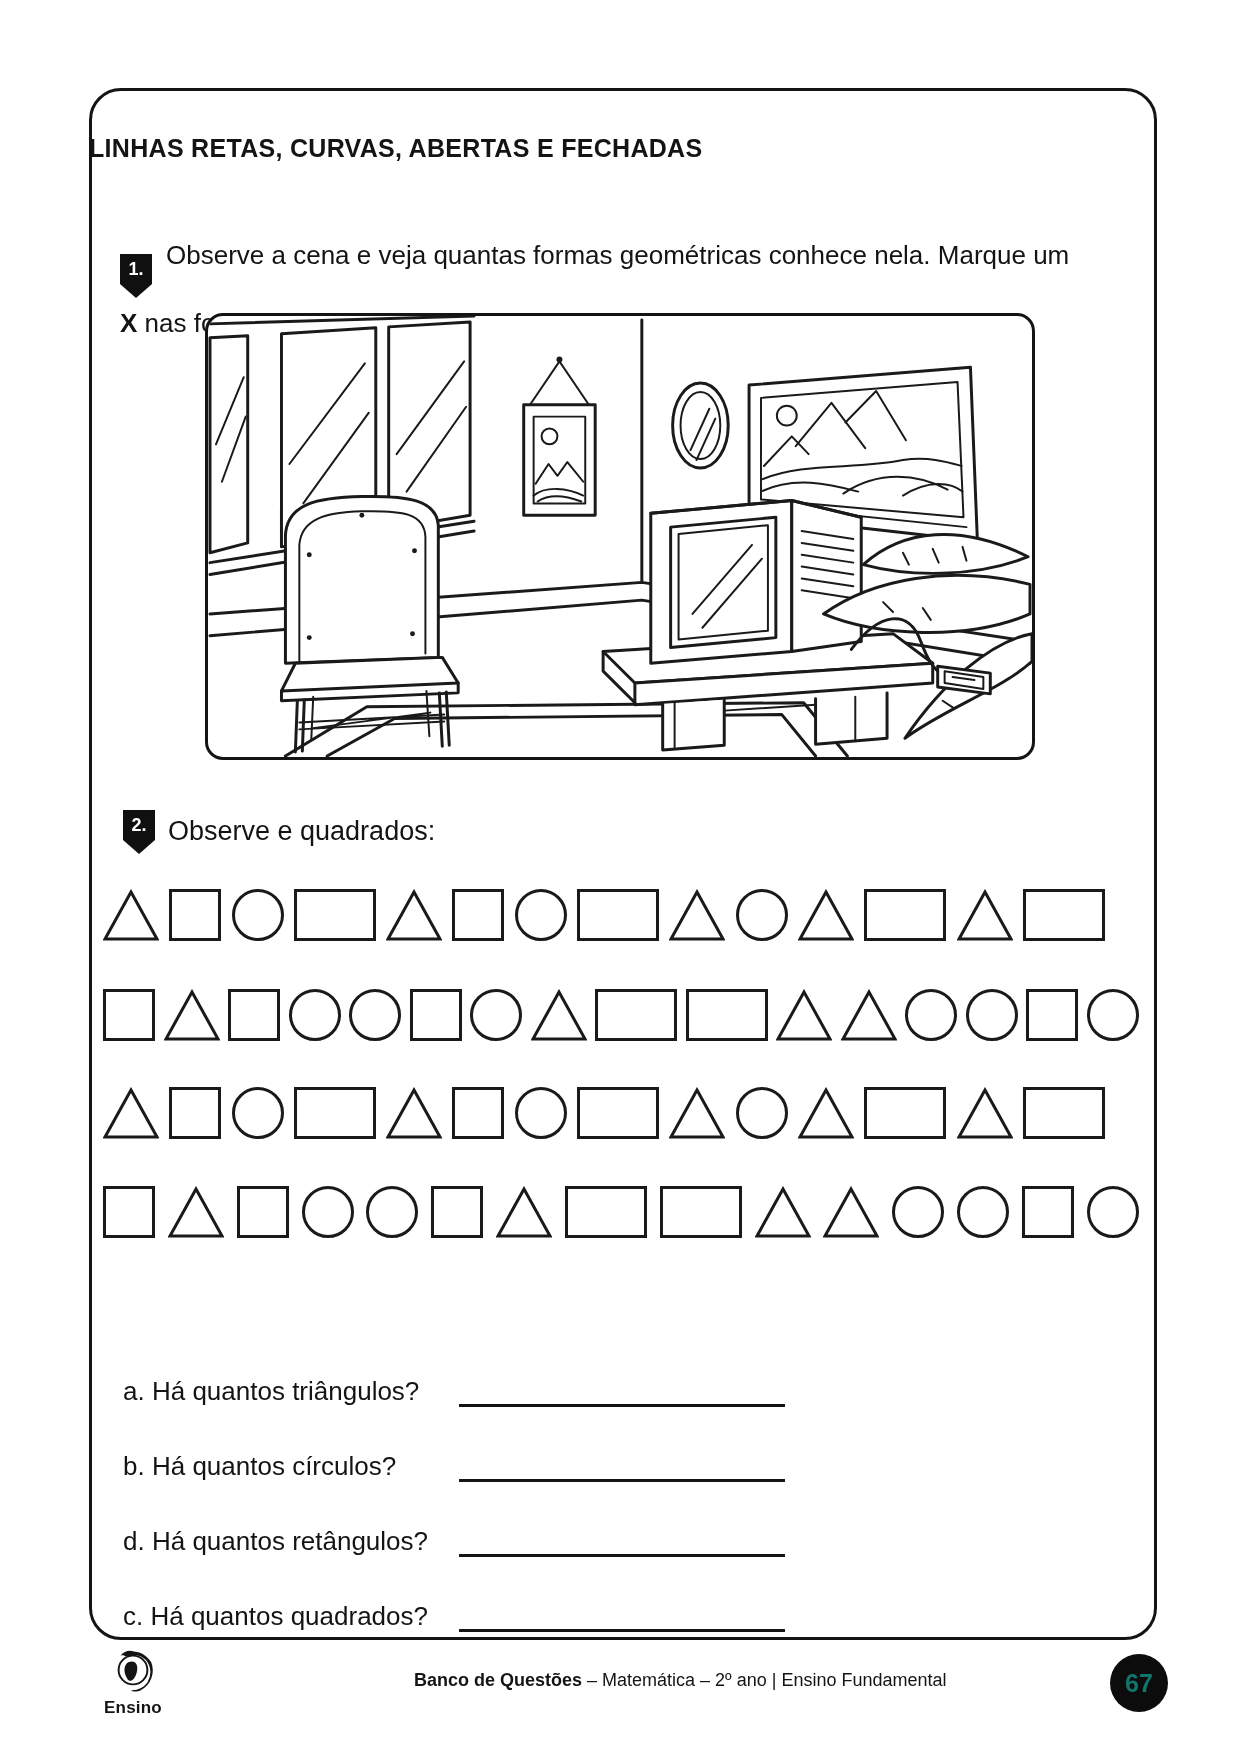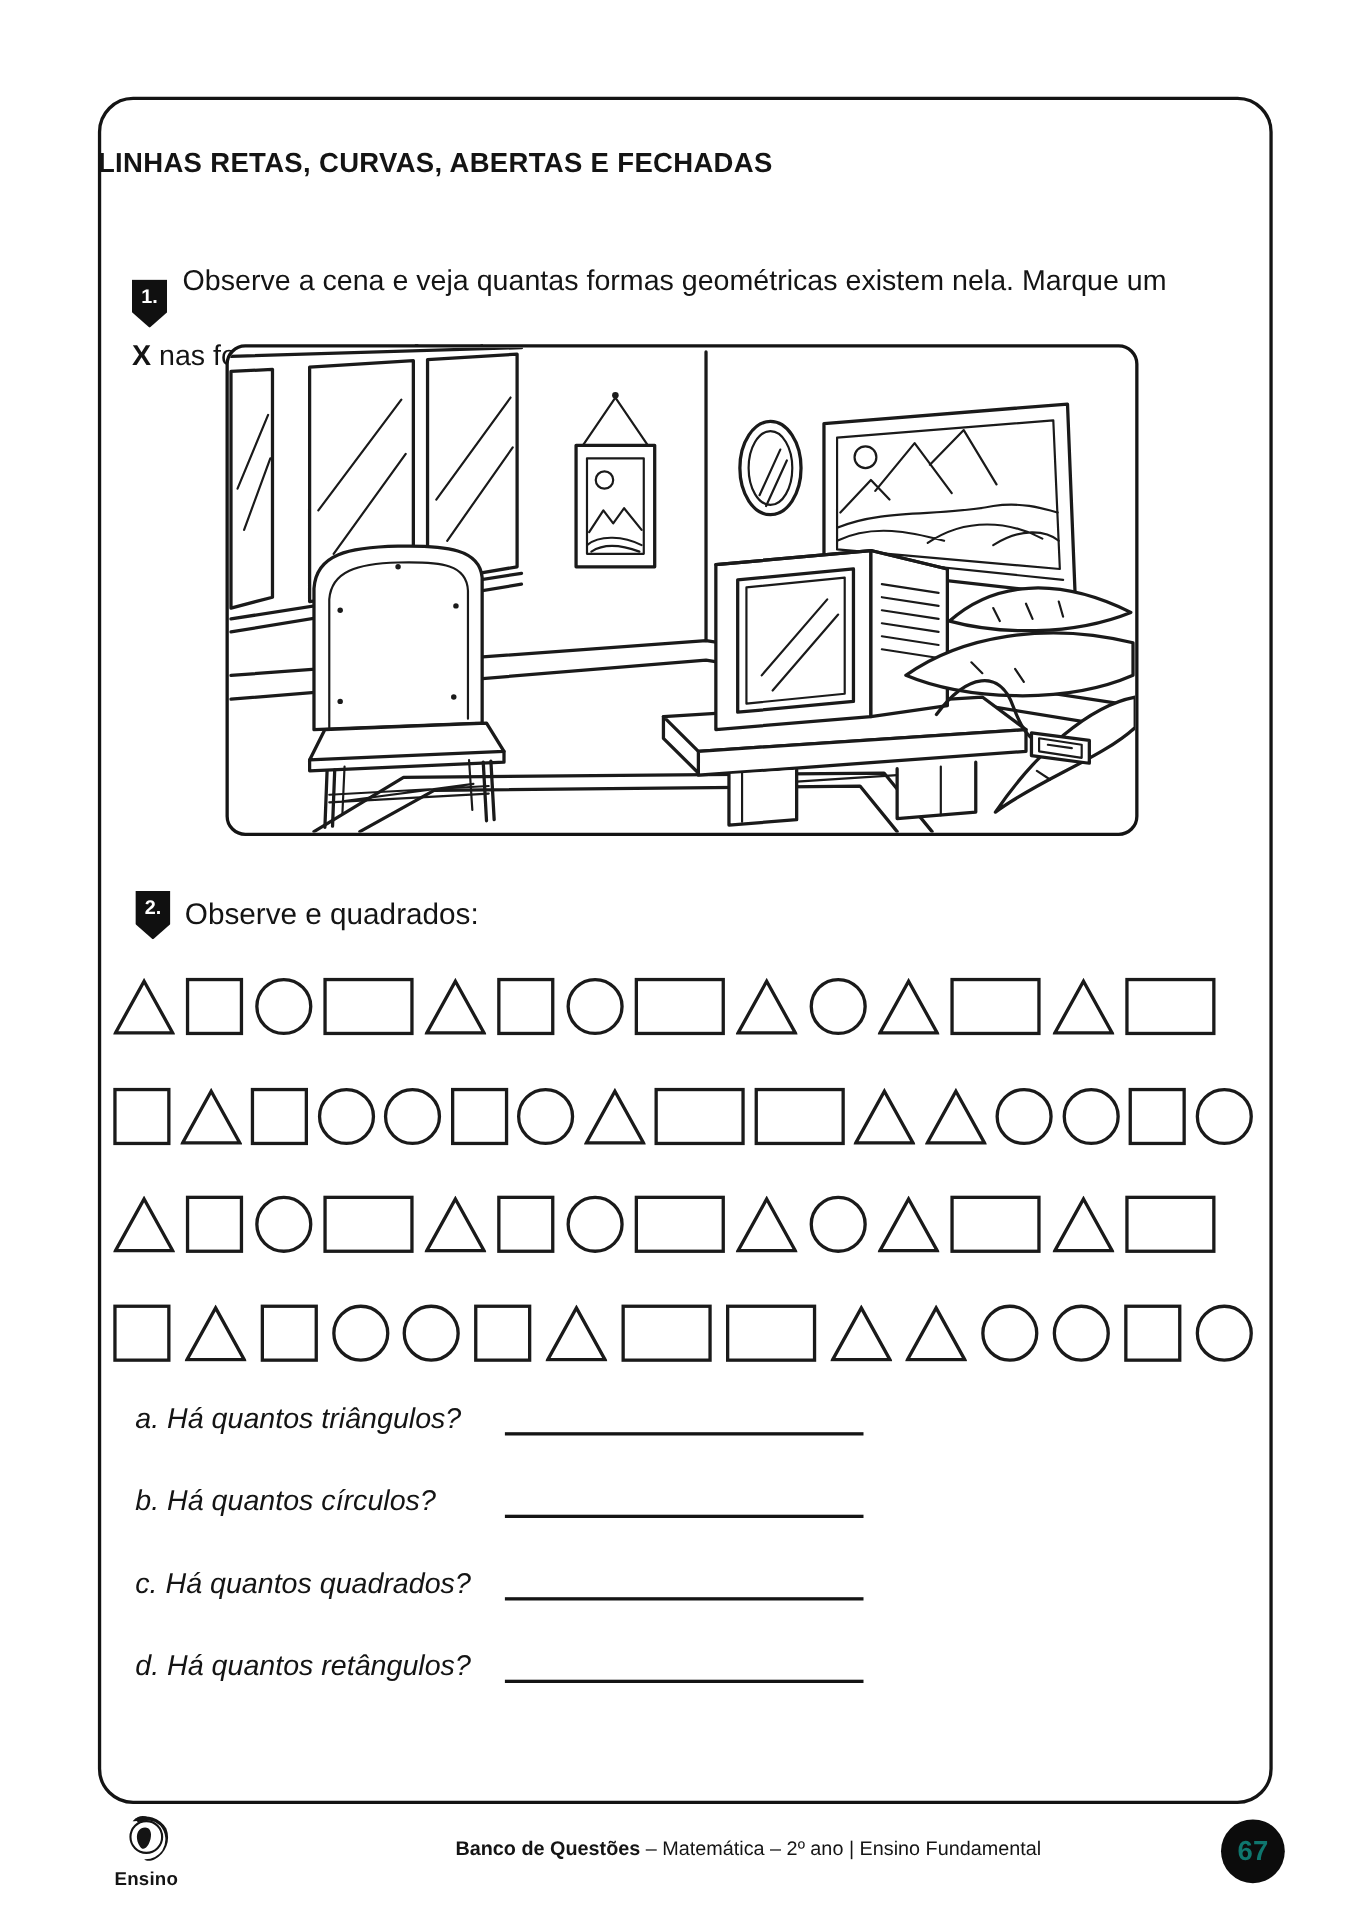--- a/index.html
+++ b/index.html
@@ -32,21 +32,21 @@
   .q2 .q2-text{padding-top:6px;}
   .shape-row{
     position:absolute;left:103px;height:52px;display:flex;
     justify-content:space-between;align-items:flex-end;width:1002px;
   }
   .shape-row.dense{width:1036px;}
   .row-0{top:889px;}.row-1{top:989px;}.row-2{top:1087px;}.row-3{top:1186px;}
   .shape-square{width:46px;height:46px;border:3px solid #1a1a1a;}
   .shape-rectangle{width:76px;height:46px;border:3px solid #1a1a1a;}
   .shape-circle{width:46px;height:46px;border:3px solid #1a1a1a;border-radius:50%;}
-  .answers{position:absolute;left:123px;top:1274px;width:700px;font-style:italic;}
+  .answers{position:absolute;left:123px;top:1376px;width:700px;}
   .answer-row{position:relative;height:75px;font-size:26px;}
   .answer-line{position:absolute;left:336px;top:28px;width:326px;height:0;border-bottom:3px solid #141414;}
   .footer-logo{position:absolute;left:94px;top:1646px;width:78px;text-align:center;}
   .footer-logo .name{font-size:17px;font-weight:bold;letter-spacing:.2px;margin-top:0px;}
   .footer-center{position:absolute;left:414px;top:1670px;font-size:18px;white-space:nowrap;}
   .footer-center .bold{font-weight:bold;}
   .page-circle{
     position:absolute;left:1110px;top:1654px;width:58px;height:58px;background:#0c0c0c;
     border-radius:50%;color:#0f766e;font-size:25px;font-weight:bold;
     display:flex;align-items:center;justify-content:center;
@@ -55,21 +55,21 @@
   .ink2{stroke:#1a1a1a;fill:none;stroke-width:2;stroke-linecap:round;stroke-linejoin:round;}
   .inkw{stroke:#1a1a1a;fill:#ffffff;stroke-width:3;stroke-linecap:round;stroke-linejoin:round;}
 </style>
 </head>
 <body>
 
 <div class="frame"></div>
 
 <div class="title">LINHAS RETAS, CURVAS, ABERTAS E FECHADAS</div>
 
-<p class="q1"><span class="badge">1.</span><span>Observe a cena  e veja quantas formas geométricas existem nela. Marque um </span><span class="bold-x">X</span><span> nas formas que você conhece.</span></p>
+<p class="q1"><span class="badge">1.</span><span>Observe a cena  e veja quantas formas geométricas conhece nela. Marque um </span><span class="bold-x">X</span><span> nas formas que você conhece.</span></p>
 
 <div class="scene">
   <svg width="824" height="441" viewBox="0 0 830 447" preserveAspectRatio="none">
     <g>
       <line class="ink" x1="437" y1="4" x2="437" y2="270"></line>
       <path class="ink" d="M2,302 L437,270 L828,330"></path>
       <path class="ink" d="M2,324 L437,288 L828,352"></path>
     </g>
     <g>
       <path class="ink" d="M2,8 L268,0"></path>
@@ -267,22 +267,22 @@
       <span class="shape-circle"></span>
       <span class="shape-circle"></span>
       <span class="shape-square"></span>
       <span class="shape-circle"></span>
     </div>
   </div>
 
 <div class="answers" id="answers">
     <div class="answer-row"><span>a. </span><span>Há quantos triângulos?</span><span class="answer-line"></span></div>
     <div class="answer-row"><span>b. </span><span>Há quantos círculos?</span><span class="answer-line"></span></div>
+    <div class="answer-row"><span>d. </span><span>Há quantos retângulos?</span><span class="answer-line"></span></div>
     <div class="answer-row"><span>c. </span><span>Há quantos quadrados?</span><span class="answer-line"></span></div>
-    <div class="answer-row"><span>d. </span><span>Há quantos retângulos?</span><span class="answer-line"></span></div>
   </div>
 
 <div class="footer-logo">
   <svg width="50" height="48" viewBox="0 0 50 50">
     <circle cx="25" cy="25" r="15" fill="none" stroke="#141414" stroke-width="2"></circle>
     <path d="M14,8 A23,23 0 0 1 44,17 A23,23 0 0 1 33,46 C29,48 25,48 23,46 A20,20 0 0 0 40,38 A20,20 0 0 0 38,14 A20,20 0 0 0 17,11 Z" fill="#141414"></path>
     <path d="M20,17 C27,14 31,19 29,27 C27,35 22,39 19,34 C15,28 15,20 20,17 Z" fill="#141414"></path>
     <path d="M12,10 C16,5 22,4 26,6 L21,11 C17,9 14,10 12,10 Z" fill="#141414"></path>
   </svg>
   <div class="name">Ensino</div>

